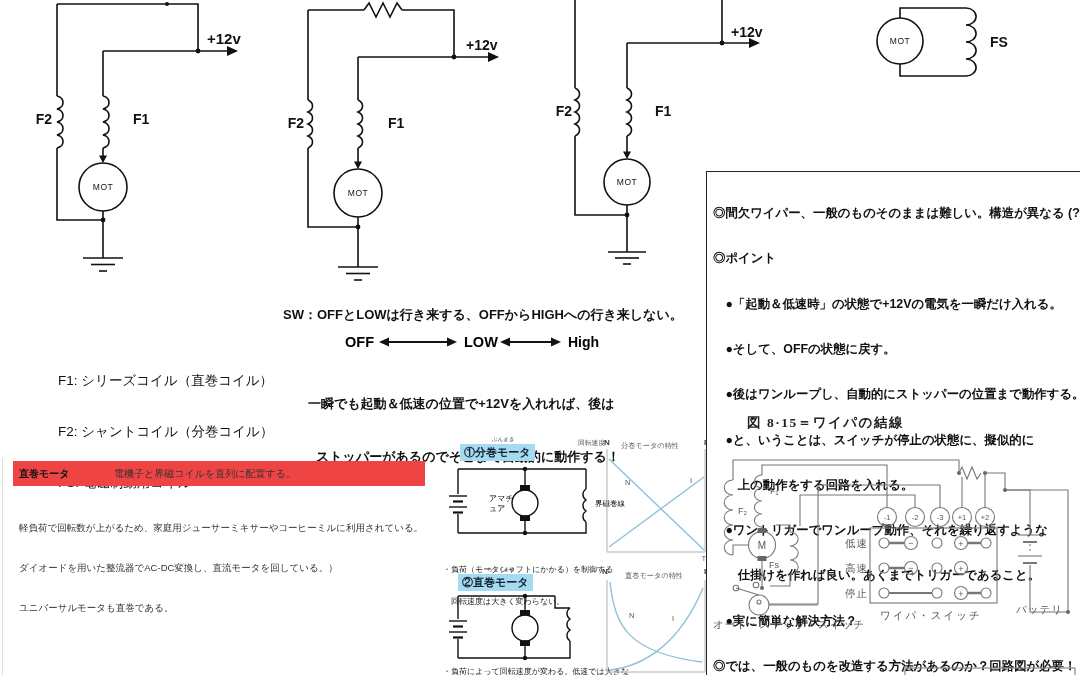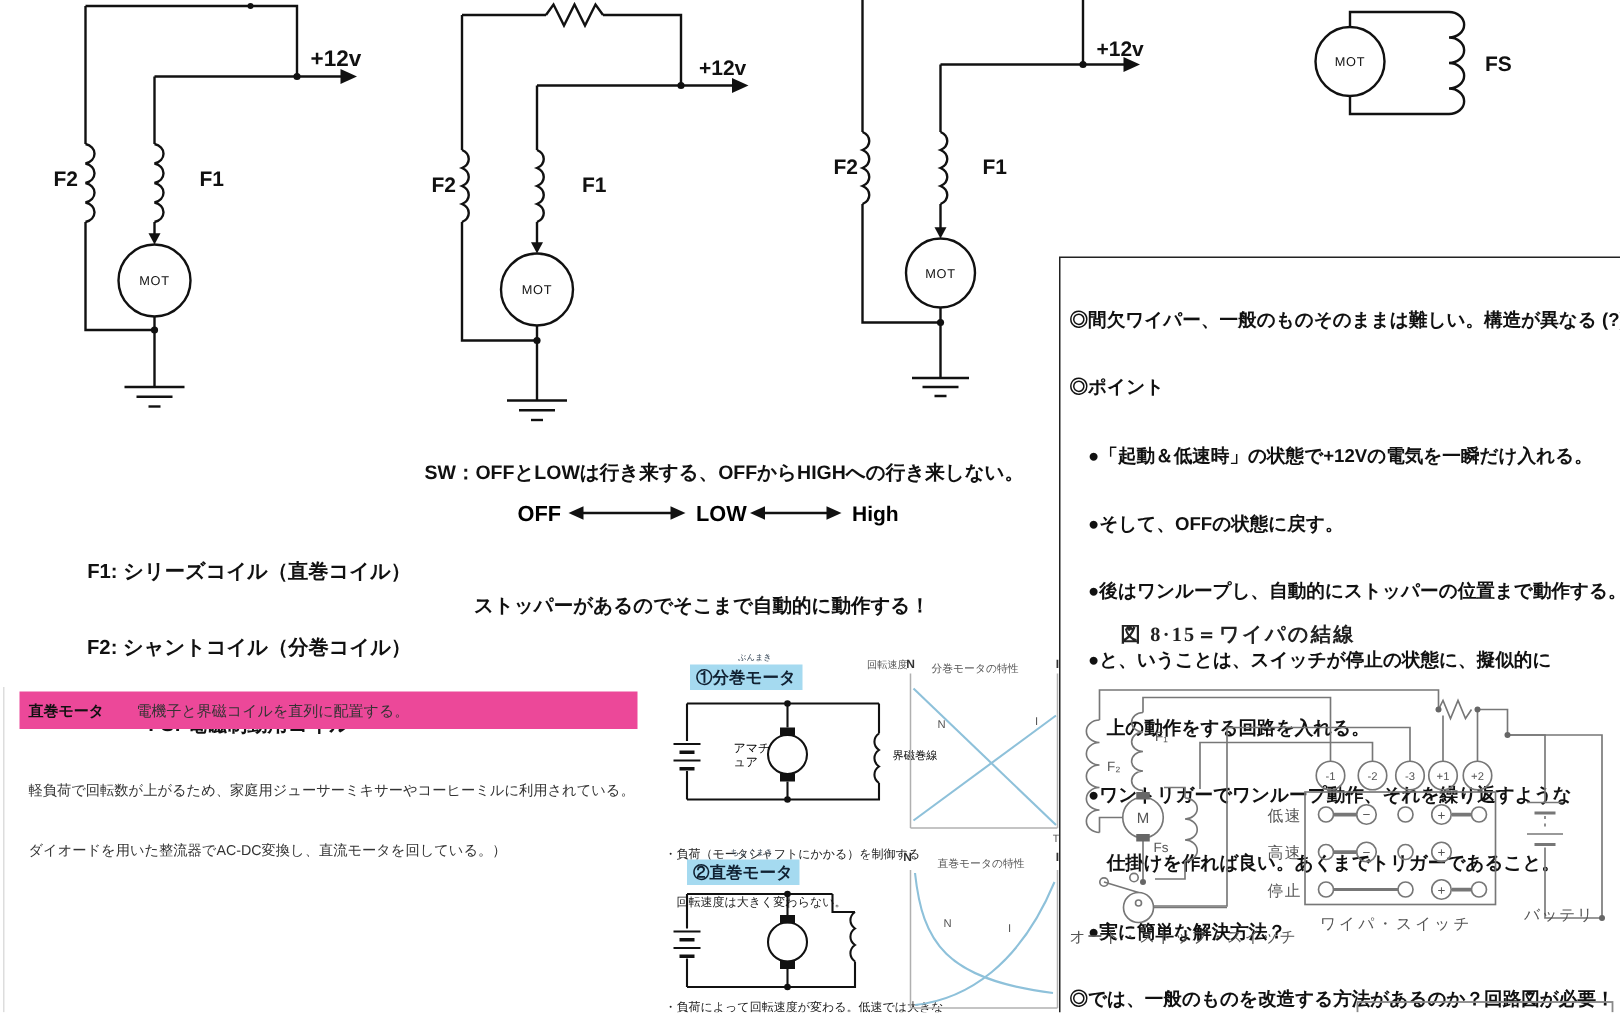--- a/index.html
+++ b/index.html
@@ -5,28 +5,28 @@
   html,body{margin:0;padding:0;background:#fff;}
   #screen{position:relative;width:1080px;height:675px;background:#fff;overflow:hidden;
           font-family:"Liberation Sans",sans-serif;color:#111;}
   .abs{position:absolute;}
   svg text{font-family:"Liberation Sans",sans-serif;}
   .wire{stroke:#111;stroke-width:1.6;fill:none;}
   .dot{fill:#111;stroke:none;}
   .clab{font-size:14px;font-weight:700;fill:#111;}
   .vlab{font-size:15px;font-weight:700;fill:#111;}
   .motlab{font-size:8.5px;letter-spacing:.5px;fill:#111;}
-  #legend{left:58px;top:338px;font-size:13.5px;font-weight:700;line-height:17px;white-space:pre;text-align:center;}
+  #legend{left:58px;top:338px;font-size:13.5px;font-weight:400;line-height:17px;white-space:pre;}
   #brake-note{left:828px;top:97px;font-size:13px;font-weight:600;line-height:17px;}
   #notes-box{left:706px;top:171px;width:371px;border:1.4px solid #222;padding:4px 6px;
              font-size:12.4px;font-weight:600;line-height:15.1px;white-space:pre;}
   #sw-title{left:283px;top:306px;font-size:13px;font-weight:600;}
   #sw-note{left:308px;top:360px;font-size:13px;font-weight:600;line-height:17.5px;white-space:pre;}
   #motor-table{left:13px;top:461px;width:412px;}
-  .mt-bar{background:#ec4899;height:25px;display:flex;align-items:center;}
+  .mt-bar{background:#ef4444;height:25px;display:flex;align-items:center;gap:23px;}
   .mt-term{font-size:10px;font-weight:700;padding-left:6px;width:72px;color:#111;}
   .mt-def{font-size:10px;color:#333;}
   .mt-body{font-size:9.5px;line-height:13.2px;color:#333;margin:9px 0 0 6px;white-space:pre;}
   .hl-label{display:inline-block;background:#a5daf0;font-size:11px;font-weight:700;padding:1px 4px;color:#123;text-align:center;}
   .furi{font-size:5.5px;color:#345;text-align:center;line-height:6px;margin-left:12px;}
   .mini-note{font-size:8px;font-weight:500;line-height:10.5px;color:#222;white-space:pre;}
   .gtxt{fill:#555;}
   .scan{stroke:#777;stroke-width:1.1;fill:none;}
   .scan-dot{fill:#666;stroke:none;}
   .scan-txt{fill:#555;}
@@ -171,32 +171,34 @@
     </g>
     <text x="146" y="17" style="font-size:14.5px;font-weight:700">LOW</text>
     <g>
       <line x1="189" y1="12" x2="236" y2="12" stroke="#111" stroke-width="1.8"></line>
       <polygon class="dot" points="182,12 192,7.5 192,16.5"></polygon>
       <polygon class="dot" points="243,12 233,7.5 233,16.5"></polygon>
     </g>
     <text x="250" y="17" style="font-size:14px;font-weight:700">High</text>
   </svg>
   <div id="sw-note" class="abs">
+    <div>一瞬でも起動＆低速の位置で+12Vを入れれば、後は</div>
     <div style="padding-left:8px">ストッパーがあるのでそこまで自動的に動作する！</div>
   </div>
 
   <div id="left-rule" class="abs"></div>
   <div id="motor-table" class="abs">
     <div class="mt-bar">
       <span class="mt-term">直巻モータ</span>
       <span class="mt-def">電機子と界磁コイルを直列に配置する。</span>
     </div>
     <div class="mt-body">
       <div>軽負荷で回転数が上がるため、家庭用ジューサーミキサーやコーヒーミルに利用されている。</div>
       <div>ダイオードを用いた整流器でAC-DC変換し、直流モータを回している。）</div>
+      <div>ユニバーサルモータも直巻である。</div>
     </div>
 
   </div>
 
   <div class="abs" style="left:460px;top:436px">
     <div class="furi">ぶんまき</div>
     <span class="hl-label">①分巻モータ</span>
   </div>
   <svg class="abs" style="left:443px;top:461px" width="195" height="86">
     <g stroke="#111" stroke-width="1.4" fill="none">

